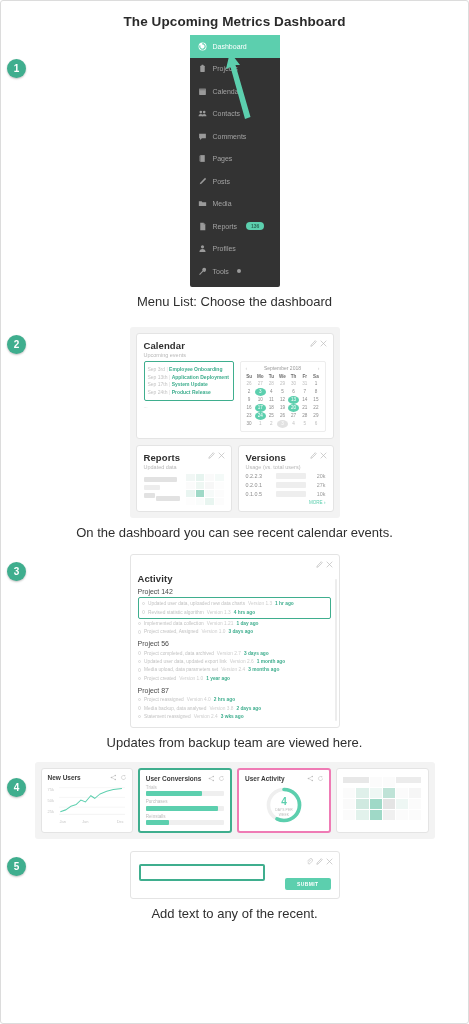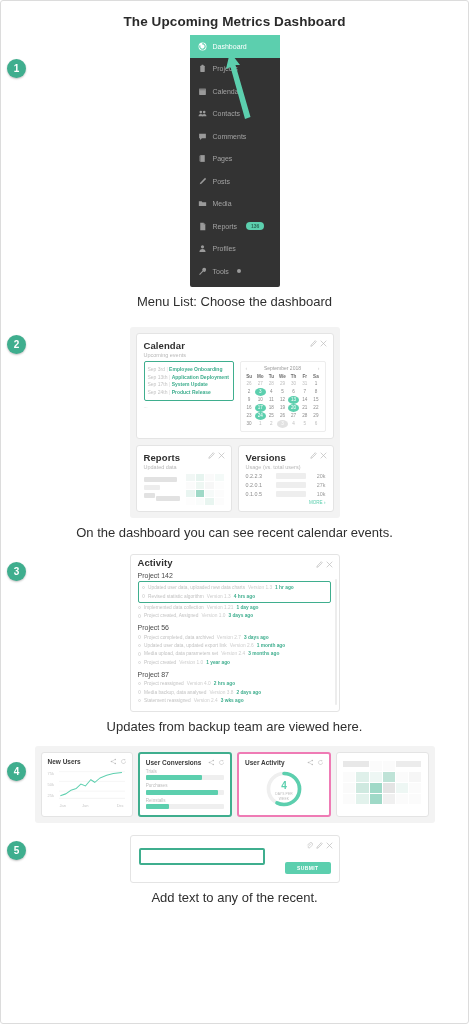--- a/index.html
+++ b/index.html
@@ -549,21 +549,21 @@
       </div>
     </div>
 
     <div class="caption">On the dashboard you can see recent calendar events.</div>
   </div>
 
   <div class="step" style="margin-top:14px;">
     <div class="badge" style="top:8px;">3</div>
 
     <div class="panel" style="padding:0;background:transparent;">
-      <div class="card" style="padding:2px 8px 6px 7px;margin-top:8px;">
+      <div class="card" style="padding:18px 8px 6px 7px;margin-top:8px;">
         <div class="card-tools">
           <span class="tool-i">
             <svg viewBox="0 0 10 10" width="7" height="7">
                 <path d="M7.5 1 L9 2.5 L3 8.5 L1.2 9 L1.7 7.2 Z" fill="none" stroke="#bcbcbc" stroke-width="1"></path>
               </svg>
           </span>
           <span class="tool-i">
             <svg viewBox="0 0 10 10" width="7" height="7">
                 <path d="M1 1 L9 9 M9 1 L1 9" stroke="#bcbcbc" stroke-width="1"></path>
               </svg>

